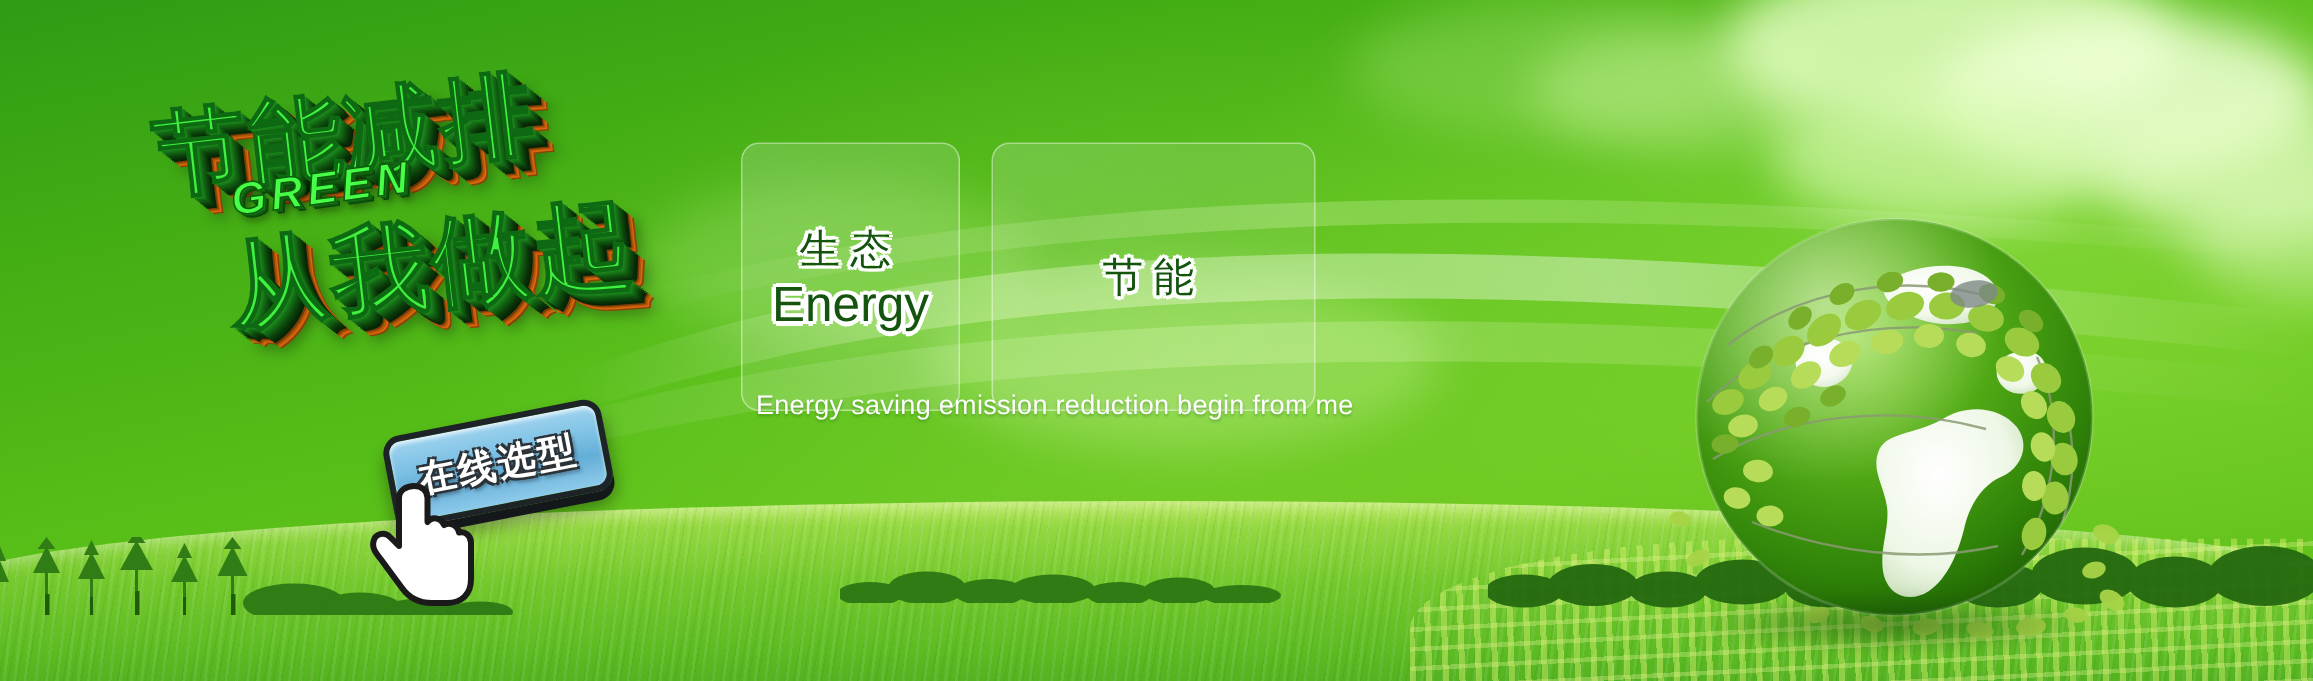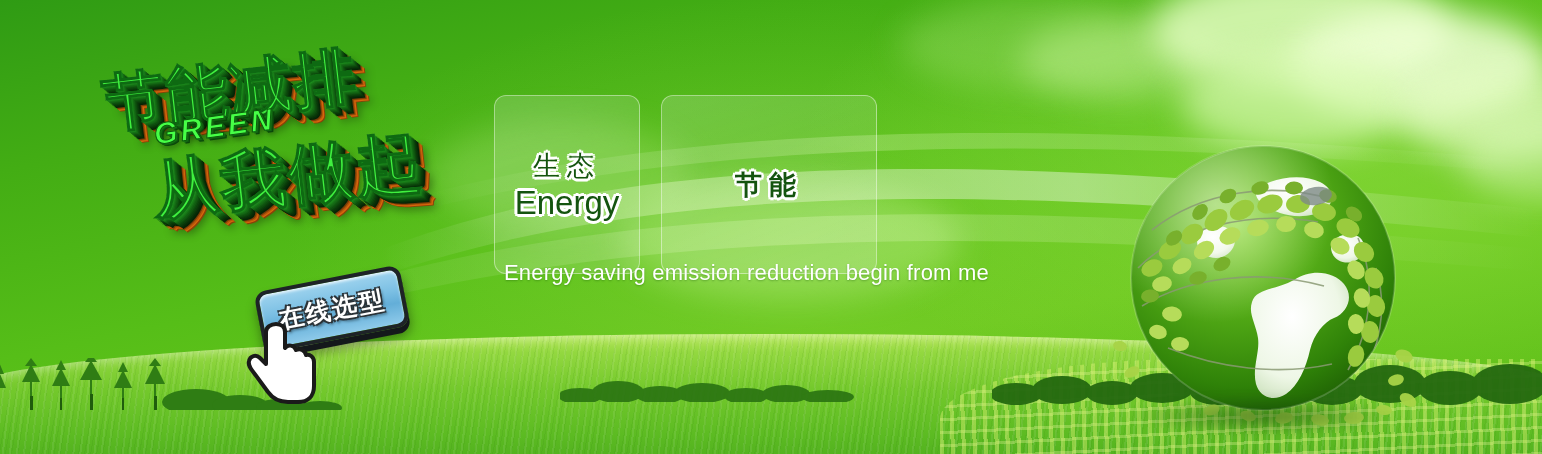--- a/index.html
+++ b/index.html
@@ -126,39 +126,39 @@
   .cards{ position:absolute; left:494px; top:95px; display:flex; gap:21px; }
   .card{
     width:146px; height:179px;
     border-radius:12px;
     background:linear-gradient(160deg, rgba(255,255,255,.175) 0%, rgba(255,255,255,.085) 55%, rgba(255,255,255,.145) 100%);
     border:1px solid rgba(255,255,255,.42);
     display:flex; flex-direction:column; align-items:center; justify-content:center;
     padding:0 12px;
     cursor:pointer;
   }
-  .card.wide{ width:216px;font-weight:bold; }
+  .card.wide{ width:216px; }
   .card.wide2{ width:196px; }
   .card-cn{
     font-size:27px; letter-spacing:7px; color:#14540f; white-space:nowrap;
     text-shadow:
       -2px -2px 0 #fff, 2px -2px 0 #fff, -2px 2px 0 #fff, 2px 2px 0 #fff,
       -2.6px 0 0 #fff, 2.6px 0 0 #fff, 0 -2.6px 0 #fff, 0 2.6px 0 #fff;
   }
   .card-en{
     font-size:33px; color:#14540f; white-space:nowrap; letter-spacing:0px;
     text-shadow:
       -2.2px -2.2px 0 #fff, 2.2px -2.2px 0 #fff, -2.2px 2.2px 0 #fff, 2.2px 2.2px 0 #fff,
       -3px 0 0 #fff, 3px 0 0 #fff, 0 -3px 0 #fff, 0 3px 0 #fff;
   }
 
   
   .tagline{
     position:absolute; left:504px; top:260px;
-    font-size:22px; color:#ffffff; letter-spacing:.2px;
+    font-size:18px; color:#ffffff; letter-spacing:.2px;
     text-shadow:0 1px 2px rgba(20,80,10,.35);
     white-space:nowrap;
   }
 </style>
 </head>
 <body>
 
 <div class="banner">
 
   <div class="cloud cl-e"></div>

